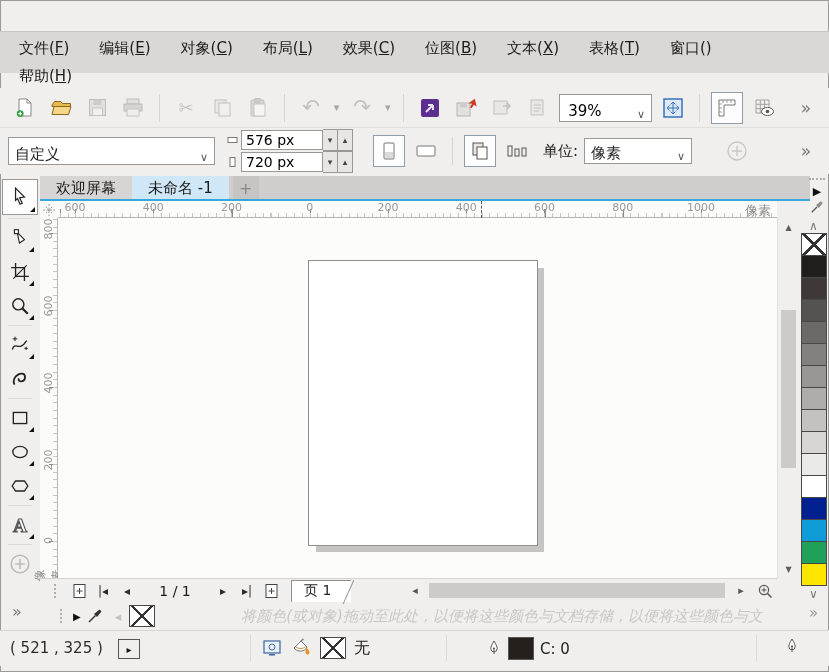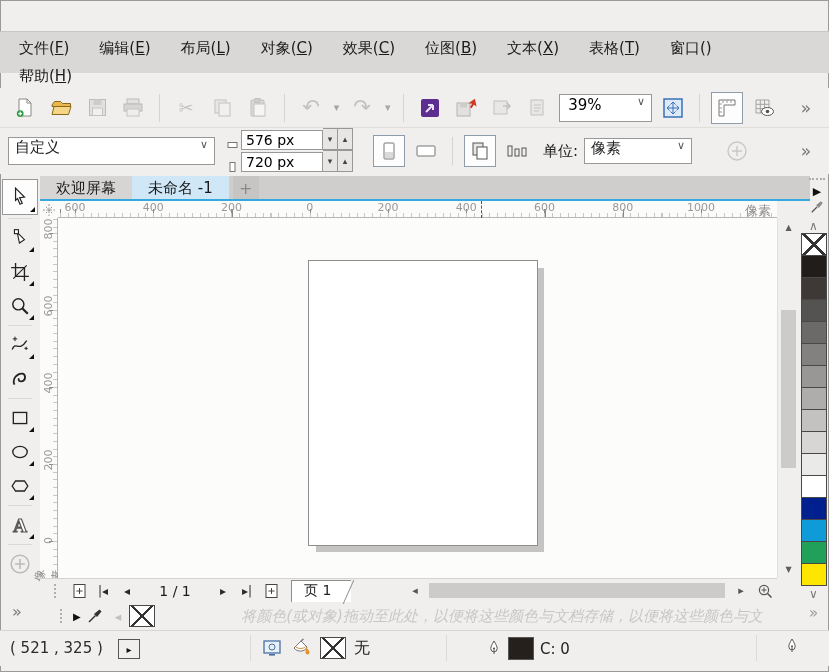--- a/index.html
+++ b/index.html
@@ -22,26 +22,26 @@
   .menu-row{display:flex}
   .menu-item{padding:3px 15px;line-height:22px;color:#1a1a1a;cursor:default;white-space:nowrap}
 
   
   #toolbar{left:0;top:88px;width:829px;height:40px;background:#f0efee;border-bottom:1px solid #e0deda;display:flex;align-items:center;padding-left:10px;box-sizing:border-box;gap:6px}
   #propbar{left:0;top:128px;width:829px;height:46px;background:#f0efee;display:flex;align-items:center;padding-left:8px;box-sizing:border-box;gap:6px}
   .tbtn{width:30px;height:30px;display:flex;align-items:center;justify-content:center;flex:0 0 auto}
   .tsep{width:1px;height:28px;background:#d6d4d2;margin:0 5px;flex:0 0 auto}
   .gray-glyph{color:#c3c1bf;font-size:18px;line-height:1}
   .drop{color:#a8a6a4;font-size:11px;width:12px;text-align:center}
-  .combo{height:26px;background:#fff;border:1px solid #9a9896;display:flex;align-items:flex-start;padding:0 6px;box-sizing:border-box}
+  .combo{height:26px;background:#fff;border:1px solid #9a9896;display:flex;align-items:flex-end;padding:0 6px;box-sizing:border-box}
   .combo .chev{margin-left:auto;color:#555;font-size:11px}
   .combo input{border:none;outline:none;width:70%;font:inherit;background:transparent}
   .pressed{border:1px solid #8f9dab;background:#fdfdfd}
   .overflow-glyph{color:#7a7876;font-size:17px}
-  .spinfield{display:flex;align-items:flex-end;height:20px}
+  .spinfield{display:flex;align-items:center;height:20px}
   .spinfield .val{width:82px;height:20px;border:1px solid #9a9896;background:#fff;font:inherit;font-size:14px;padding:0 4px;box-sizing:border-box;outline:none}
   .spinbtn{width:14px;height:20px;border:1px solid #9a9896;border-left:none;background:#e8e6e4;font-size:9px;color:#444;display:flex;align-items:center;justify-content:center}
 
   
   #tabstrip{left:40px;top:176px;width:770px;height:24px;background:#cfcecc;display:flex;align-items:stretch}
   .doc-tab{padding:0 16px;display:flex;align-items:center;color:#1a1a1a;background:#d7d5d3}
   .doc-tab.active{background:#cfe7f6}
   #tab-add{width:26px;display:flex;align-items:center;justify-content:center;background:#c7c5c3;color:#8a8886;font-size:16px;margin-left:4px}
   #tabline{position:absolute;left:40px;top:199px;width:770px;height:2px;background:#35a8de}
 
@@ -119,22 +119,22 @@
 </head>
 <body>
 
 <div id="app">
 
 
   <div id="menubar" class="abs">
       <div class="menu-row">
         <div class="menu-item">文件(<u>F</u>)</div>
         <div class="menu-item">编辑(<u>E</u>)</div>
+        <div class="menu-item">对象(<u>C</u>)</div>
         <div class="menu-item">布局(<u>L</u>)</div>
-        <div class="menu-item">对象(<u>C</u>)</div>
         <div class="menu-item">效果(<u>C</u>)</div>
         <div class="menu-item">位图(<u>B</u>)</div>
         <div class="menu-item">文本(<u>X</u>)</div>
         <div class="menu-item">表格(<u>T</u>)</div>
         <div class="menu-item">窗口()</div>
       </div>
       <div class="menu-row">
         <div class="menu-item">帮助(<u>H</u>)</div>
       </div>
     </div>

